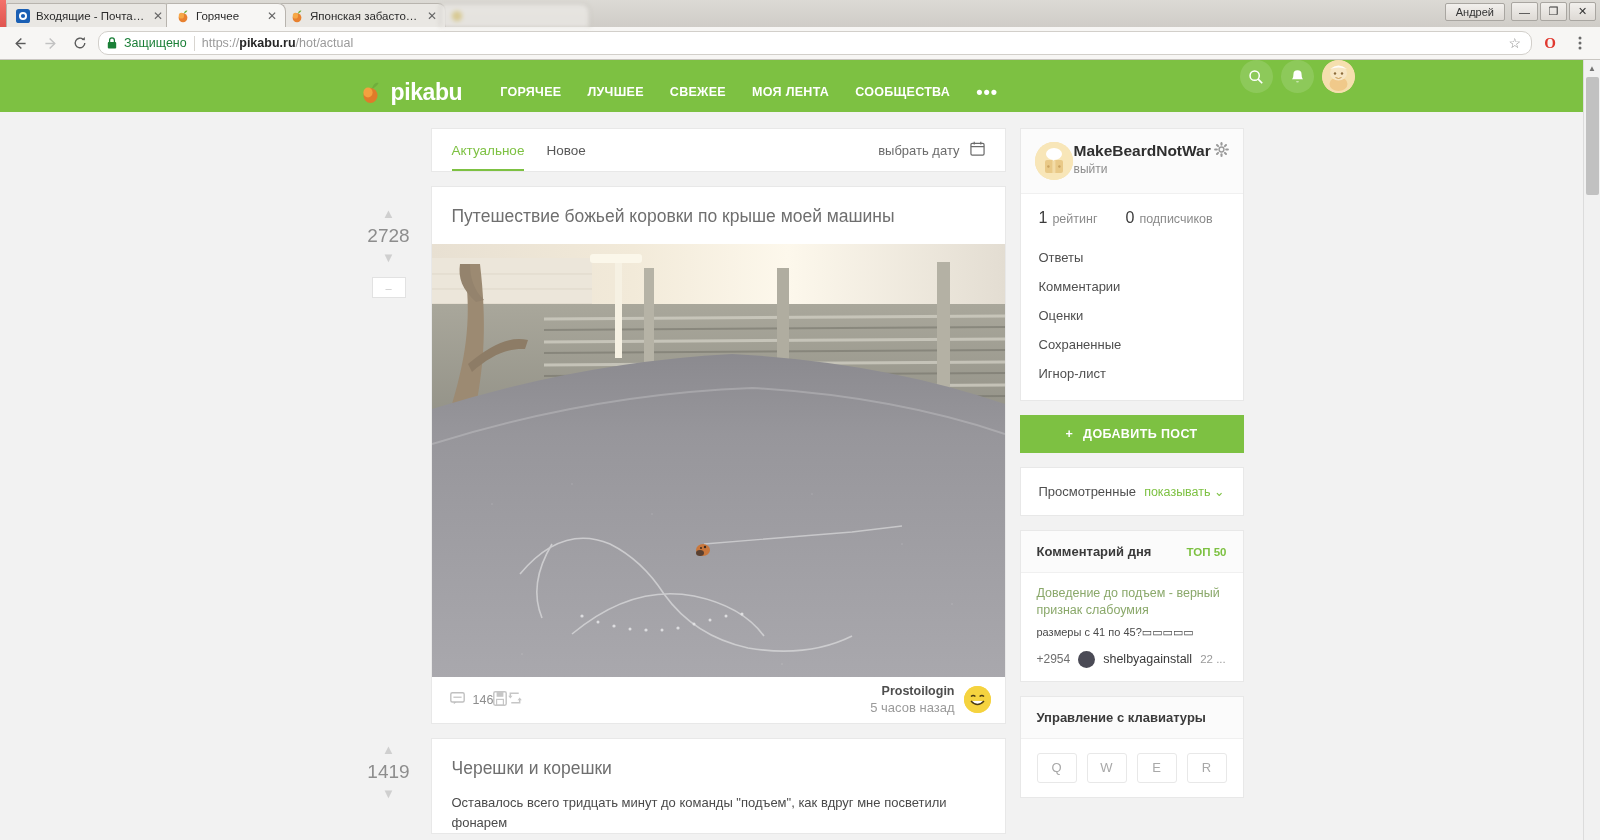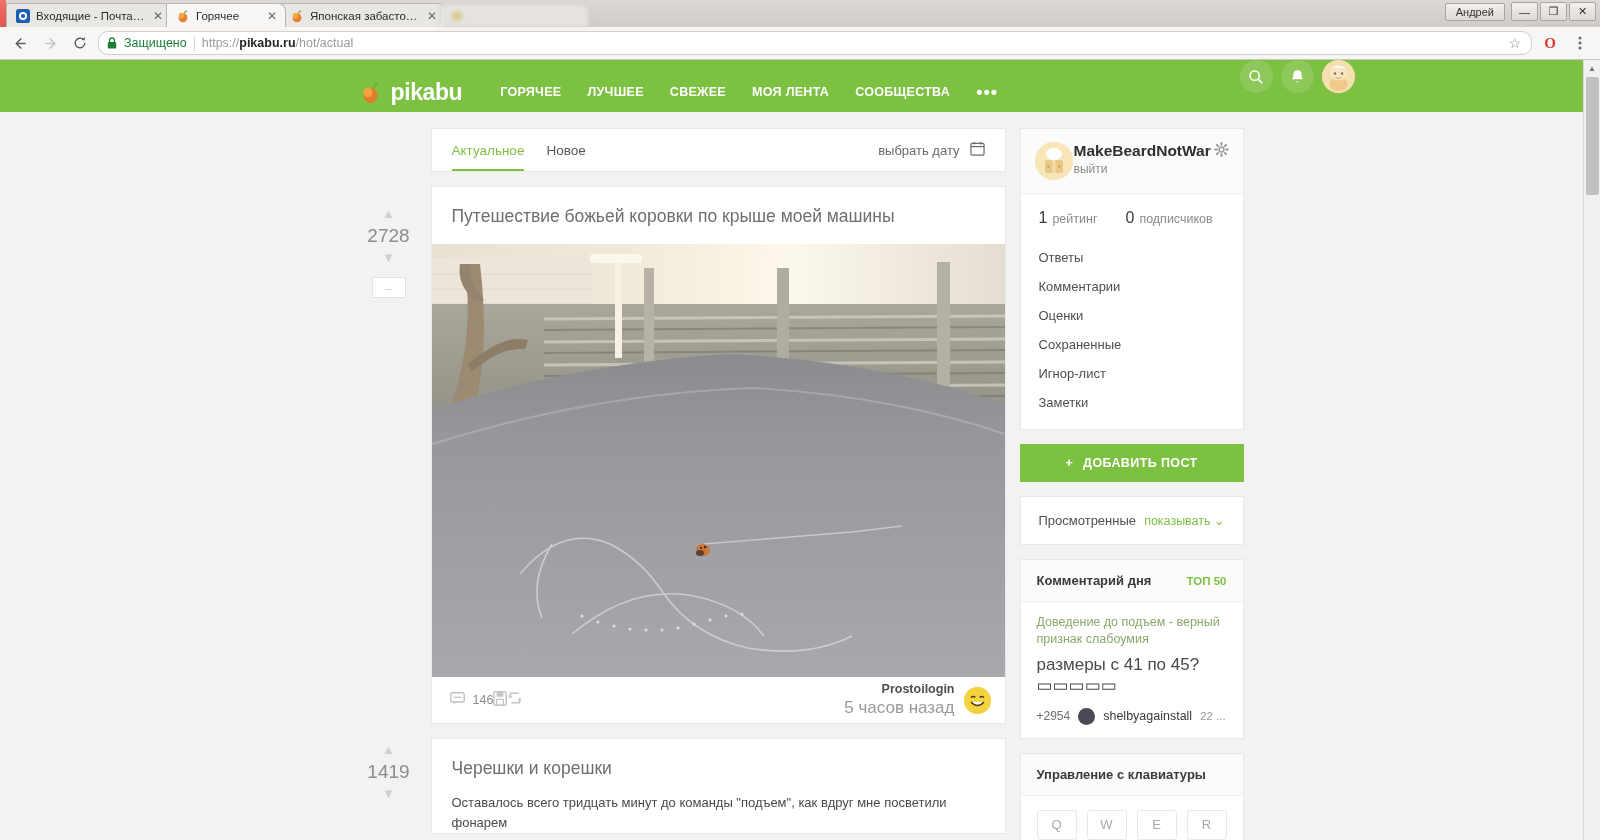--- a/index.html
+++ b/index.html
@@ -120,21 +120,21 @@
   .post { margin-top: 14px; position: relative; }
   .post-title { font-size: 17.5px; color: #6f6f6f; padding: 19px 20px 17px; font-weight: normal; }
   .post-img { width: 573px; height: 433px; display:block; position: relative; overflow:hidden; }
   .tags { padding: 14px 20px; display: flex; gap: 18px; font-size: 12.5px; color: #9a9a9a; border-bottom: 1px solid #efefef;}
   .post-footer { height: 46px; display: flex; align-items: center; padding: 0 14px 0 18px; }
   .pf-actions { display: flex; align-items: center; gap: 0; color: #c4c4c4; }
   .pf-comments { display: flex; align-items: center; gap: 8px; font-size: 12.5px; color: #8d8d8d; }
   .pf-author { margin-left: auto; display: flex; align-items: center; gap: 9px; }
   .pf-author-txt { text-align: right; line-height: 1.3; }
   .pf-name { font-size: 12.5px; color: #4e4e4e; font-weight: bold; }
-  .pf-time { font-size: 17px; color: #9a9a9a; }
+  .pf-time { font-size: 13px; color: #9a9a9a; }
   .pf-ava { width: 27px; height: 27px; border-radius: 50%; background: #f6d34e; position: relative; }
 
   .votebox { position: absolute; left: -72px; width: 58px; text-align: center; }
   .vote-arrow { color: #cfcfcf; font-size: 13px; line-height: 14px; }
   .vote-score { font-size: 19px; color: #8d8d8d; padding: 4px 0; }
   .vote-minus {
     width: 34px; height: 21px; border: 1px solid #e2e2e2; margin: 12px auto 0;
     display:flex; align-items:center; justify-content:center; color:#c9c9c9; font-size:11px; background:#fff;
   }
 
@@ -163,21 +163,21 @@
   .viewed-action { margin-left: auto; color: #7dc142; font-size: 12.5px; }
 
   .card-head {
     display: flex; align-items: center; padding: 13px 16px; border-bottom: 1px solid #f0f0f0;
     background:#fbfbfb;
   }
   .card-head-title { font-size: 13px; color: #3a3a3a; font-weight: bold; }
   .card-head-right { margin-left: auto; font-size: 11.5px; color: #7dc142; font-weight: bold; }
   .cod-body { padding: 12px 16px 13px; }
   .cod-link { font-size: 12.5px; color: #8aa86a; line-height: 1.35; }
-  .cod-text { font-size: 17px; color: #4a4a4a; margin-top: 7px; }
+  .cod-text { font-size: 11px; color: #4a4a4a; margin-top: 7px; }
   .cod-foot { display: flex; align-items: center; gap: 8px; margin-top: 12px; }
   .cod-score { font-size: 12px; color: #6f6f6f; }
   .cod-ava { width: 17px; height: 17px; border-radius: 50%; background: #4a4a55; }
   .cod-user { font-size: 12.5px; color: #3a3a3a; }
   .cod-time { font-size: 11.5px; color: #9a9a9a; }
 
   .keys { display: flex; gap: 10px; padding: 14px 16px; }
   .key {
     width: 40px; height: 30px; border: 1px solid #e8e8e8; border-radius: 3px;
     display: flex; align-items: center; justify-content: center;
@@ -561,21 +561,20 @@
             <span class="stat-num">0</span><span class="stat-lbl">подписчиков</span>
           </div>
         </div>
 
         <div class="side-menu">
           <a href="#">Ответы</a>
           <a href="#">Комментарии</a>
           <a href="#">Оценки</a>
           <a href="#">Сохраненные</a>
           <a href="#">Игнор-лист</a>
-          <a href="#">Заметки</a>
         </div>
       </div>
 
       <div class="add-post">
         <span>+</span>
         <span>ДОБАВИТЬ ПОСТ</span>
       </div>
 
       <div class="side-card">
         <div class="viewed">

